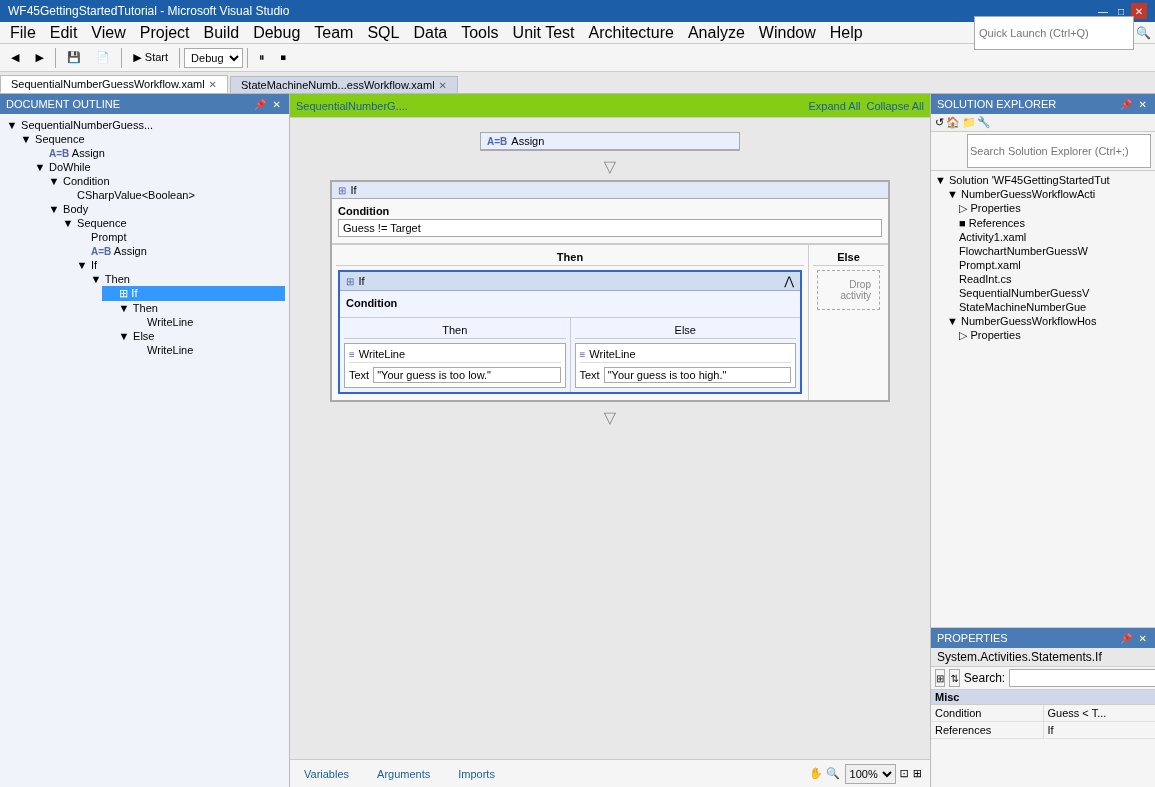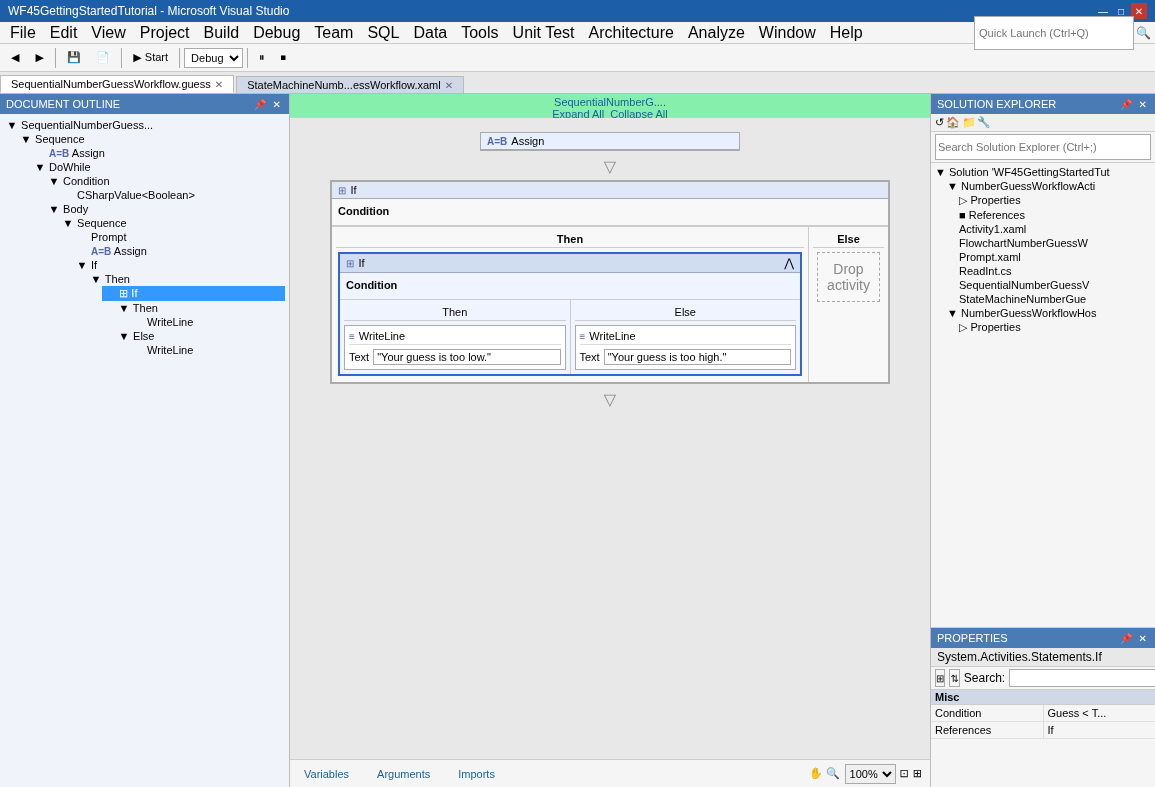--- a/index.html
+++ b/index.html
@@ -38,21 +38,21 @@
     .panel-header { background: #4a7bb5; color: #fff; font-size: 11px; padding: 2px 6px; display: flex; align-items: center; justify-content: space-between; height: 20px; }
     .panel-header-btns { display: flex; gap: 2px; }
     .panel-btn { font-size: 10px; cursor: pointer; color: #fff; padding: 0 2px; }
     .tree { padding: 4px; overflow-y: auto; flex: 1; font-size: 11px; }
     .tree-item { cursor: pointer; padding: 1px 2px; white-space: nowrap; }
     .tree-item.selected { background: #3399ff; color: #fff; }
     .tree-expand { display: inline-block; width: 12px; text-align: center; }
 
     
     .workflow-area { flex: 1; display: flex; flex-direction: column; background: #fff; overflow: hidden; }
-    .workflow-header { display: flex; align-items: center; justify-content: space-between; padding: 2px 6px; border-bottom: 1px solid #ccc; background: #86efac; height: 24px; flex-direction: column; }
+    .workflow-header { display: flex; align-items: center; justify-content: space-between; padding: 2px 6px; border-bottom: 1px solid #ccc; background: #84cc16; height: 24px; }
     .workflow-breadcrumb { font-size: 11px; color: #1a5f9a; cursor: pointer; }
     .workflow-actions { display: flex; gap: 6px; font-size: 11px; color: #1a5f9a; cursor: pointer; }
     .workflow-canvas { flex: 1; overflow: auto; background: #e8e8e8; padding: 10px; position: relative; }
 
     
     .activity-assign { border: 1px solid #aaa; background: #fff; margin: 4px auto; width: 260px; }
     .activity-assign-header { background: #e8f0ff; border-bottom: 1px solid #aaa; padding: 2px 6px; font-size: 11px; display: flex; align-items: center; gap: 4px; }
     .activity-assign-body { display: flex; align-items: center; gap: 6px; padding: 6px; font-size: 11px; }
     .assign-field { border: 1px solid #aaa; background: #fff; padding: 2px 4px; flex: 1; font-size: 11px; }
 
@@ -72,31 +72,31 @@
     .inner-if-branches { display: flex; }
     .inner-if-branch { flex: 1; padding: 4px; }
     .inner-if-branch-label { text-align: center; font-size: 11px; padding: 2px; border-bottom: 1px solid #ccc; margin-bottom: 4px; }
     .inner-if-branch-else { border-left: 1px solid #ccc; }
 
     .activity-writeline { border: 1px solid #aaa; background: #fff; padding: 4px; font-size: 11px; }
     .writeline-header { display: flex; align-items: center; gap: 4px; font-size: 11px; border-bottom: 1px solid #ddd; margin-bottom: 4px; padding-bottom: 2px; }
     .writeline-row { display: flex; align-items: center; gap: 4px; font-size: 11px; }
     .writeline-field { border: 1px solid #aaa; background: #fff; padding: 1px 3px; font-size: 11px; flex: 1; }
 
-    .drop-zone { border: 1px dashed #aaa; background: #f8f8f8; padding: 8px; text-align: center; font-size: 14px; color: #888; margin: 4px; }
+    .drop-zone { border: 1px dashed #aaa; background: #f8f8f8; padding: 8px; text-align: right; font-size: 10px; color: #888; margin: 4px; }
 
     .connector-arrow { text-align: center; color: #888; font-size: 16px; margin: 2px 0; }
 
     
     .solution-panel { width: 225px; border-left: 1px solid #bbb; display: flex; flex-direction: column; background: #f5f5f5; }
     .solution-tabs { display: flex; border-bottom: 1px solid #ccc; }
     .solution-tab { flex: 1; padding: 2px 4px; font-size: 10px; text-align: center; cursor: pointer; border-right: 1px solid #ccc; background: #e0e0e0; }
     .solution-tab.active { background: #f5f5f5; font-weight: bold; }
     .solution-search { padding: 2px 4px; border-bottom: 1px solid #ccc; display: flex; align-items: center; gap: 2px; }
-    .solution-search-input { flex: 1; height: 26px; font-size: 11px; border: 1px solid #aaa; padding: 0 2px; }
+    .solution-search-input { flex: 1; height: 34px; font-size: 11px; border: 1px solid #aaa; padding: 0 2px; margin-left: 32px; }
     .solution-tree { flex: 1; overflow-y: auto; padding: 2px; font-size: 11px; }
     .sol-item { padding: 1px 2px; cursor: pointer; white-space: nowrap; overflow: hidden; text-overflow: ellipsis; }
 
     
     .props-panel { border-top: 1px solid #ccc; height: 160px; display: flex; flex-direction: column; }
     .props-header { background: #4a7bb5; color: #fff; font-size: 11px; padding: 2px 6px; display: flex; align-items: center; justify-content: space-between; height: 20px; }
     .props-subheader { font-size: 12px; padding: 2px 6px; background: #e8e8e8; border-bottom: 1px solid #ccc; }
     .props-search { display: flex; align-items: center; gap: 4px; padding: 2px 4px; border-bottom: 1px solid #ccc; }
     .props-search-input { flex: 1; height: 18px; font-size: 11px; border: 1px solid #aaa; padding: 0 2px; }
     .props-table { flex: 1; overflow-y: auto; }
@@ -169,21 +169,21 @@
   </select>
   <span class="toolbar-sep"></span>
   <span class="toolbar-btn">⏸</span>
   <span class="toolbar-btn">⏹</span>
 </div>
 
 <div class="main-container">
 
   <div class="tabs-row">
     <div class="tab active">
-      <span>SequentialNumberGuessWorkflow.guess</span>
+      <span>SequentialNumberGuessWorkflow.xaml</span>
       <span class="tab-close">✕</span>
     </div>
     <div class="tab">
       <span>StateMachineNumb...essWorkflow.xaml</span>
       <span class="tab-close">✕</span>
     </div>
   </div>
 
   <div class="content-area">
 
@@ -313,20 +313,21 @@
 
         <div class="activity-if-outer" style="margin-bottom:6px;">
           <div class="activity-if-header">
             <div style="display:flex;align-items:center;gap:4px;">
               <span class="icon-if">⊞</span>
               <span>If</span>
             </div>
           </div>
           <div class="if-condition-area">
             <div class="if-condition-label">Condition</div>
+            <input class="if-condition-field" value="Guess != Target" style="">
           </div>
           <div class="if-branches">
             <div class="if-branch">
               <div class="if-branch-label">Then</div>
 
               <div class="activity-if-inner selected">
                 <div class="activity-if-inner-header">
                   <div style="display:flex;align-items:center;gap:4px;">
                     <span class="icon-if">⊞</span>
                     <span>If</span>

